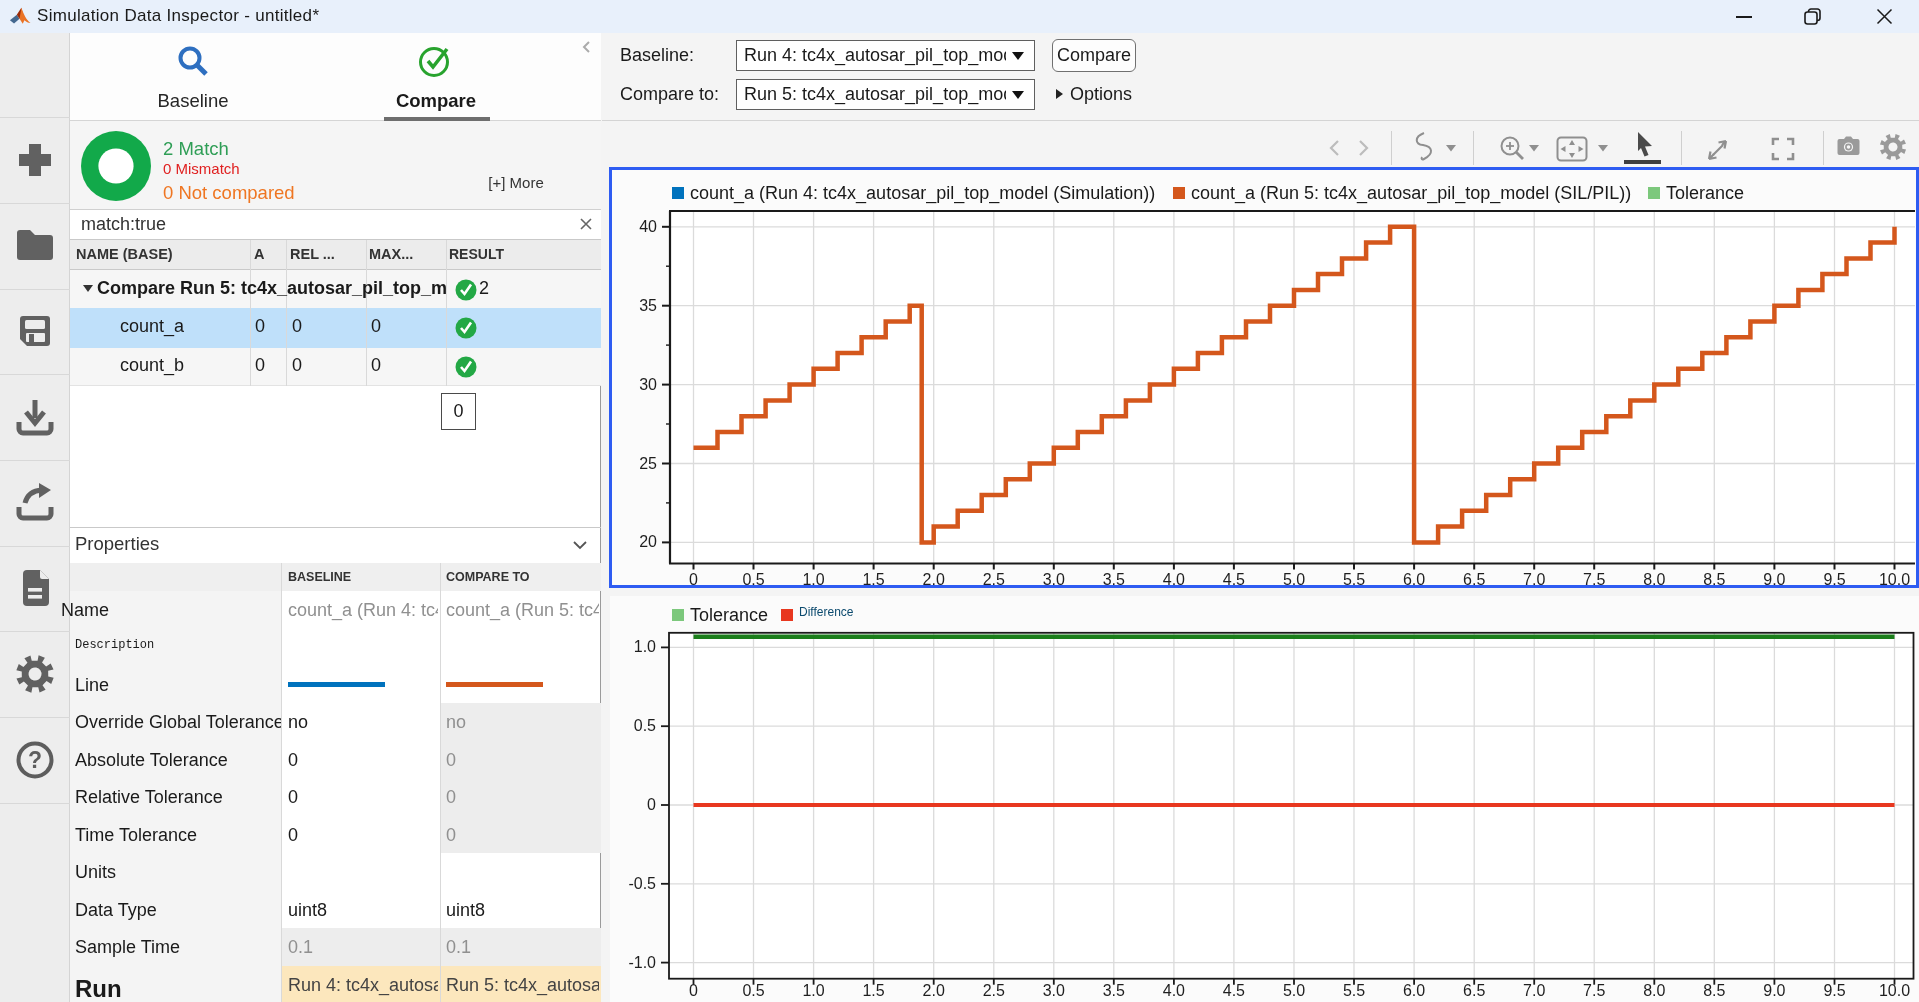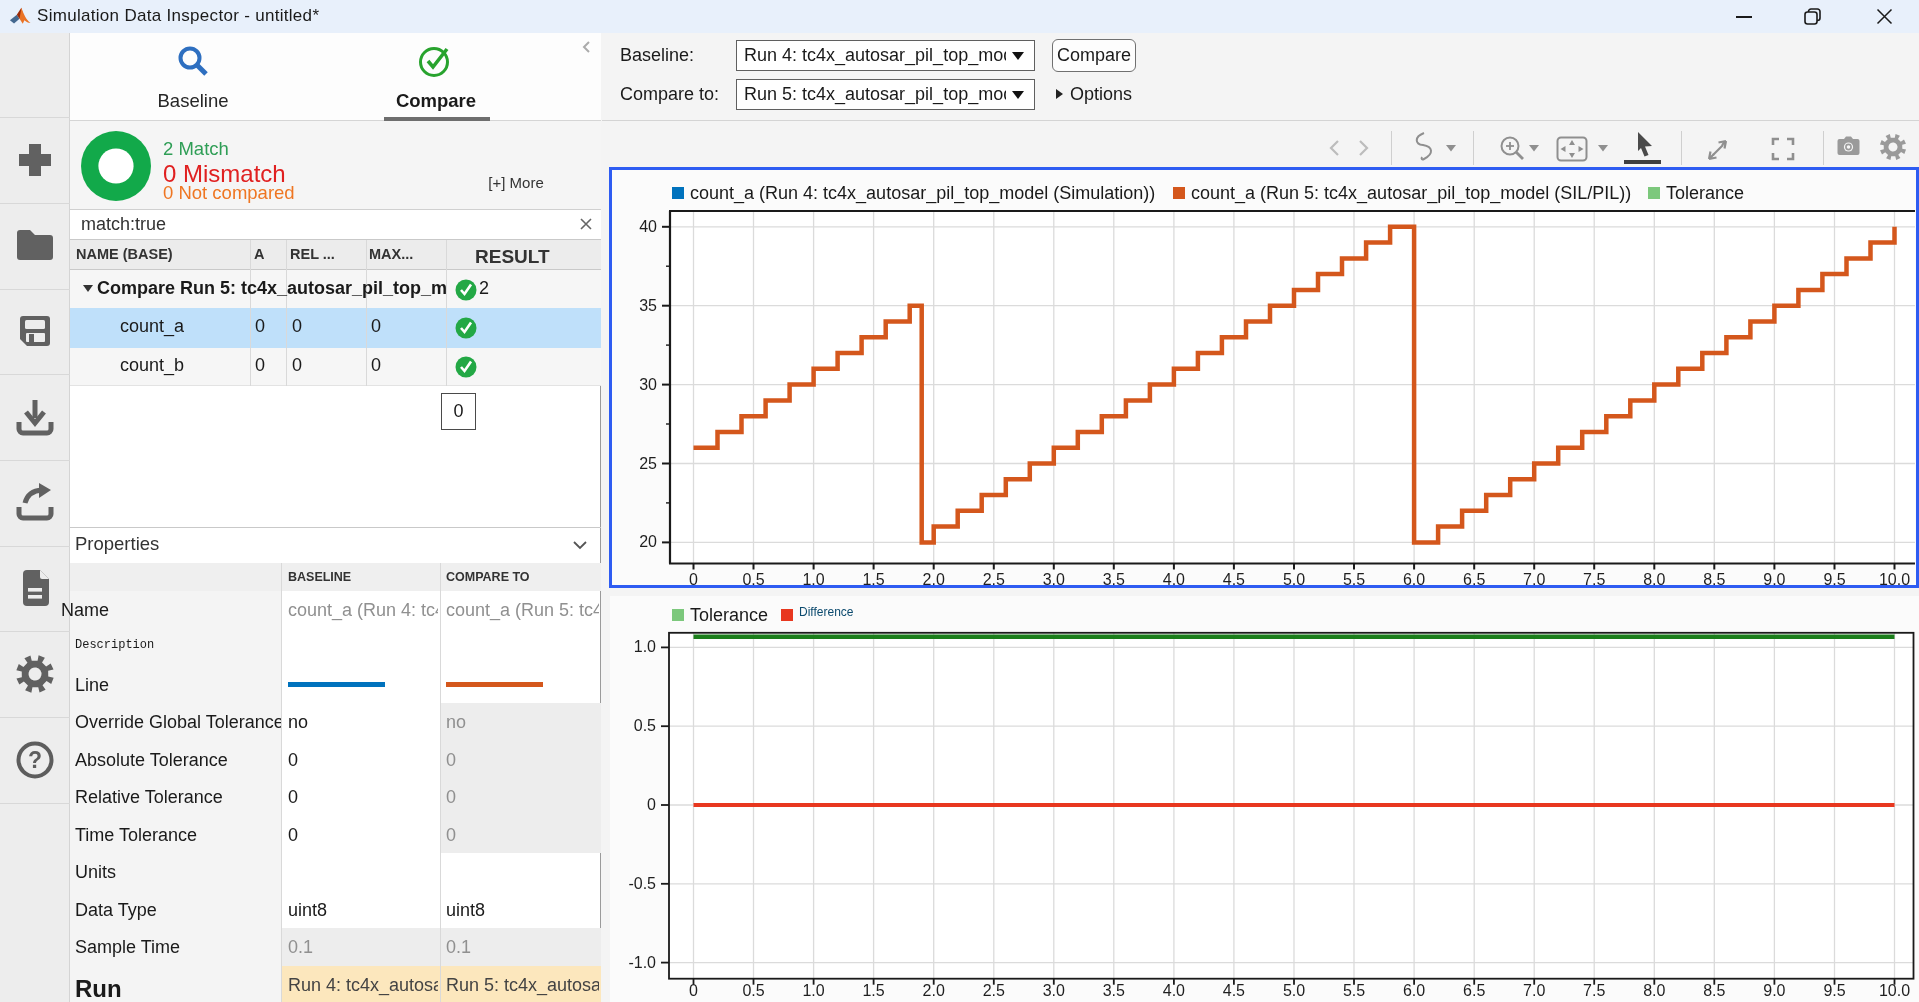--- a/index.html
+++ b/index.html
@@ -83,34 +83,34 @@
 <div class="abs" style="left:384px;top:117px;width:106px;height:4px;background:#6e6e6e"></div>
 <svg class="abs" style="left:580px;top:40px" width="14" height="14" viewBox="0 0 14 14">
     <path d="M9 2 L4 7 L9 12" fill="none" stroke="#ababab" stroke-width="2"></path>
   </svg>
 <div class="abs" style="left:70px;top:121px;width:531px;height:89px;background:#f5f5f5;border-bottom:1px solid #d0d0d0"></div>
 <svg class="abs" style="left:81px;top:131px" width="70" height="70" viewBox="0 0 70 70">
     <circle cx="35" cy="35" r="35" fill="#12a94a"></circle>
     <circle cx="35" cy="35" r="17.6" fill="#ffffff"></circle>
   </svg>
 <div class="abs nw" style="left:163px;top:138px;font-size:18.5px;color:#2f9e56">2 Match</div>
-<div class="abs nw" style="left:163px;top:160px;font-size:24px;color:#e02020">0 Mismatch</div>
+<div class="abs nw" style="left:163px;top:160px;font-size:15px;color:#e02020">0 Mismatch</div>
 <div class="abs nw" style="left:163px;top:182px;font-size:18.5px;color:#ef7622">0 Not compared</div>
 <div class="abs nw" style="left:446px;top:174px;width:140px;font-size:15px;color:#333;text-align:center">[+] More</div>
 <div class="abs" style="left:70px;top:210px;width:531px;height:30px;background:#ffffff;border-bottom:1px solid #c9c9c9"></div>
 <div class="abs nw" style="left:81px;top:214px;font-size:18px;color:#333">match:true</div>
 <svg class="abs" style="left:579px;top:217px" width="14" height="14" viewBox="0 0 14 14">
     <path d="M2 2 L12 12 M12 2 L2 12" stroke="#666" stroke-width="1.6"></path>
   </svg>
 <div class="abs" style="left:70px;top:240px;width:531px;height:30px;background:#ececec;border-bottom:1px solid #c9c9c9"></div>
 <div class="abs nw" style="left:76px;top:246px;font-size:14.5px;font-weight:bold;color:#333">NAME (BASE)</div>
 <div class="abs nw" style="left:254px;top:246px;font-size:14.5px;font-weight:bold;color:#333">A</div>
 <div class="abs nw" style="left:290px;top:246px;font-size:14.5px;font-weight:bold;color:#333">REL ...</div>
 <div class="abs nw" style="left:369px;top:246px;font-size:14.5px;font-weight:bold;color:#333">MAX...</div>
-<div class="abs nw" style="left:475px;top:246px;font-size:19px;font-weight:bold;color:#333">RESULT</div>
+<div class="abs nw" style="left:449px;top:246px;font-size:14px;font-weight:bold;color:#333">RESULT</div>
 <div class="abs" style="left:70px;top:270px;width:531px;height:38px;background:#f6f6f6"></div>
 <div class="abs" style="left:70px;top:308px;width:531px;height:40px;background:#bfe0fa"></div>
 <div class="abs" style="left:70px;top:348px;width:531px;height:38px;background:#f6f6f6;border-bottom:1px solid #e3e3e3"></div>
 <div class="abs" style="left:250px;top:240px;width:1px;height:146px;background:#d9d9d9"></div>
 <div class="abs" style="left:286px;top:240px;width:1px;height:146px;background:#d9d9d9"></div>
 <div class="abs" style="left:366px;top:240px;width:1px;height:146px;background:#d9d9d9"></div>
 <div class="abs" style="left:446px;top:240px;width:1px;height:146px;background:#d9d9d9"></div>
 <svg class="abs" style="left:82px;top:283px" width="12" height="10" viewBox="0 0 12 10">
     <path d="M1 2 L11 2 L6 9 z" fill="#333"></path>
   </svg>

